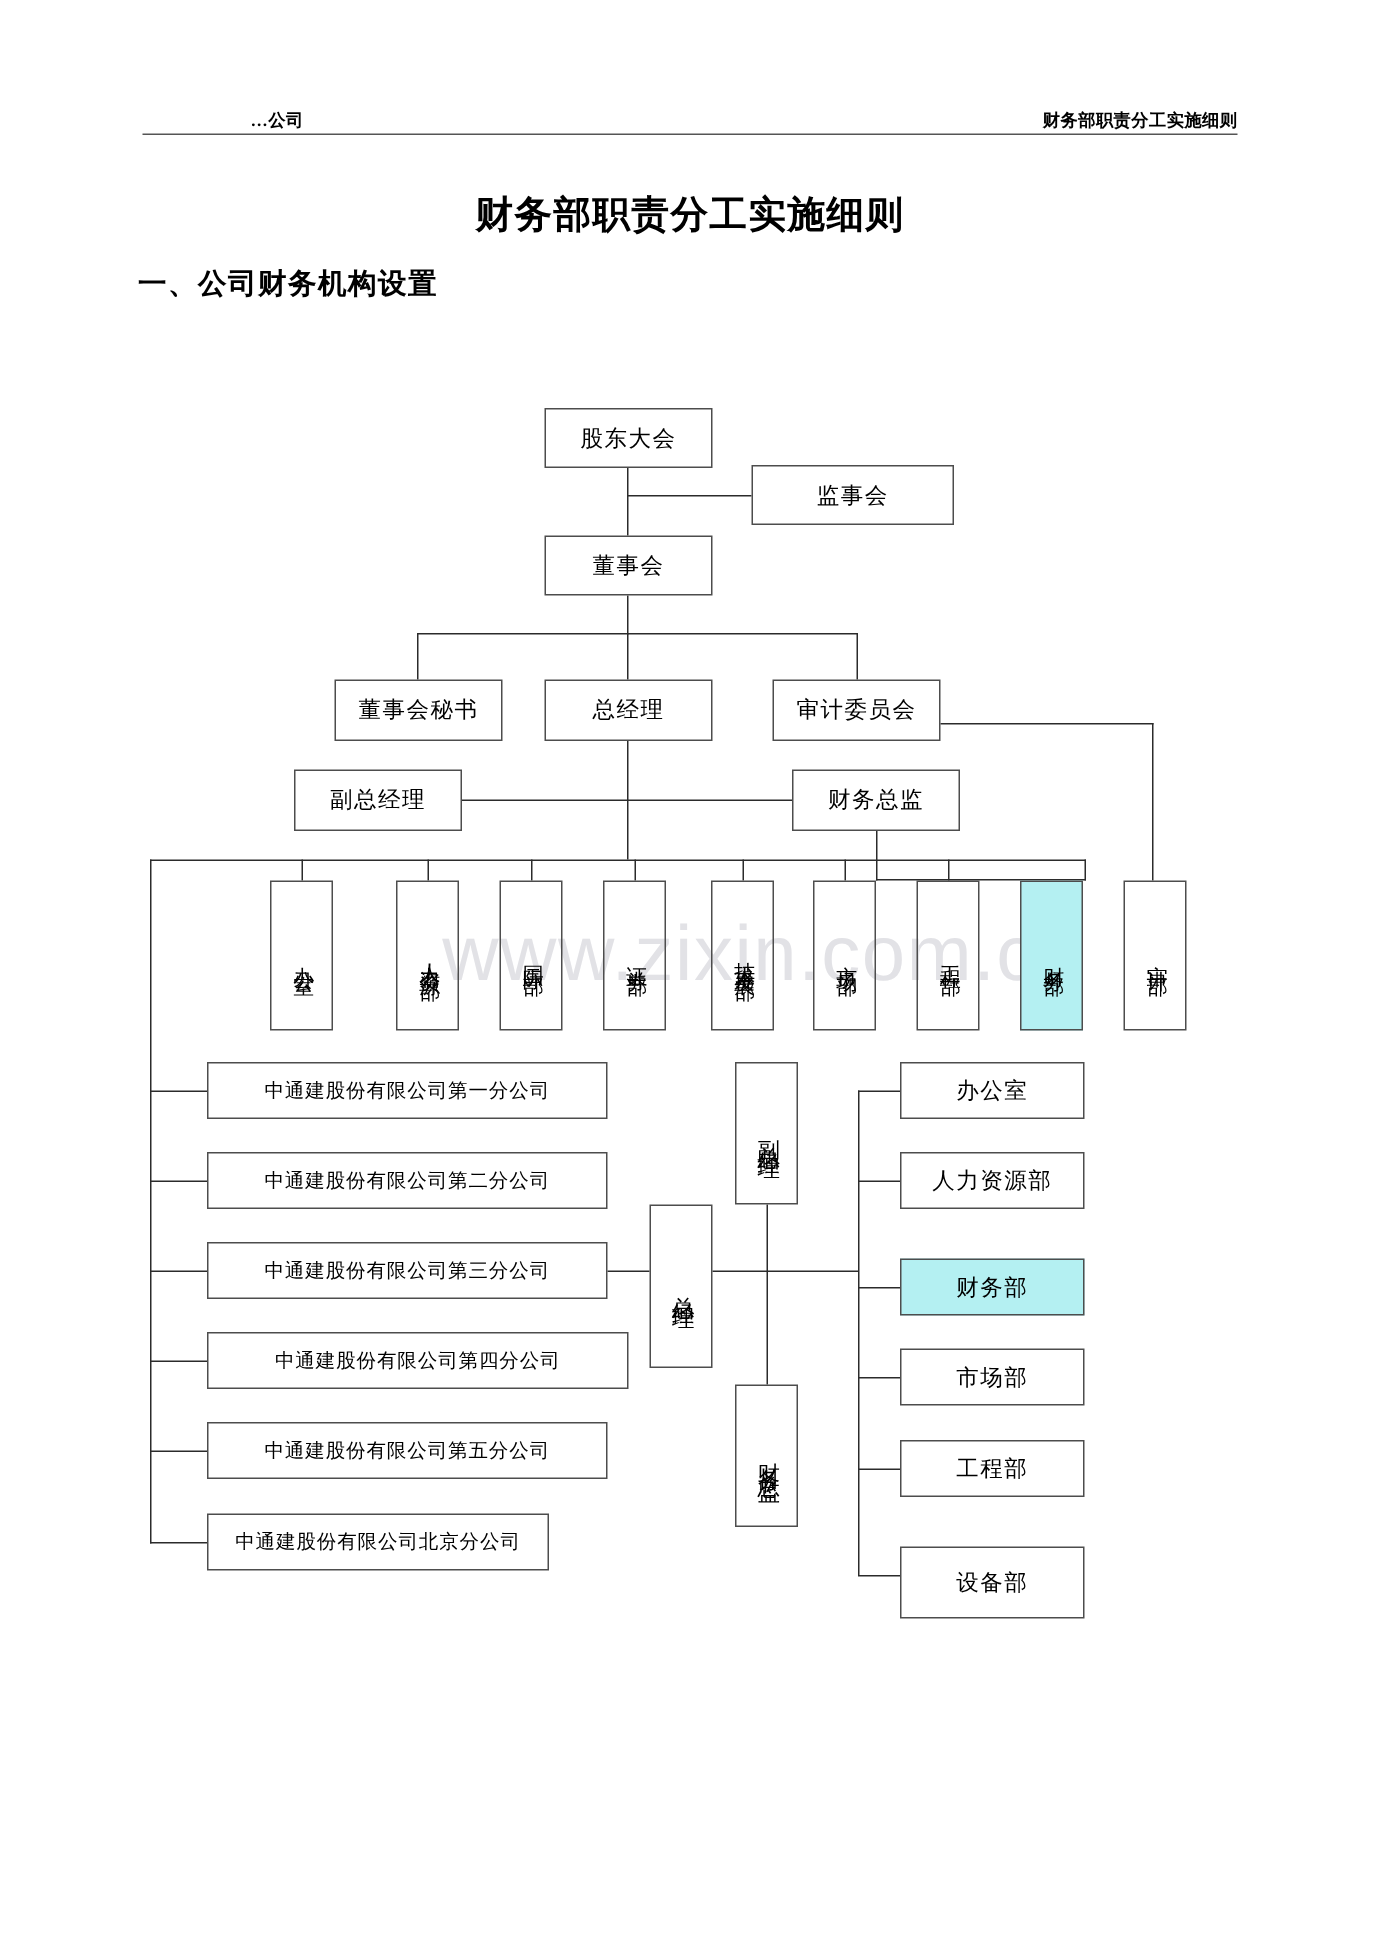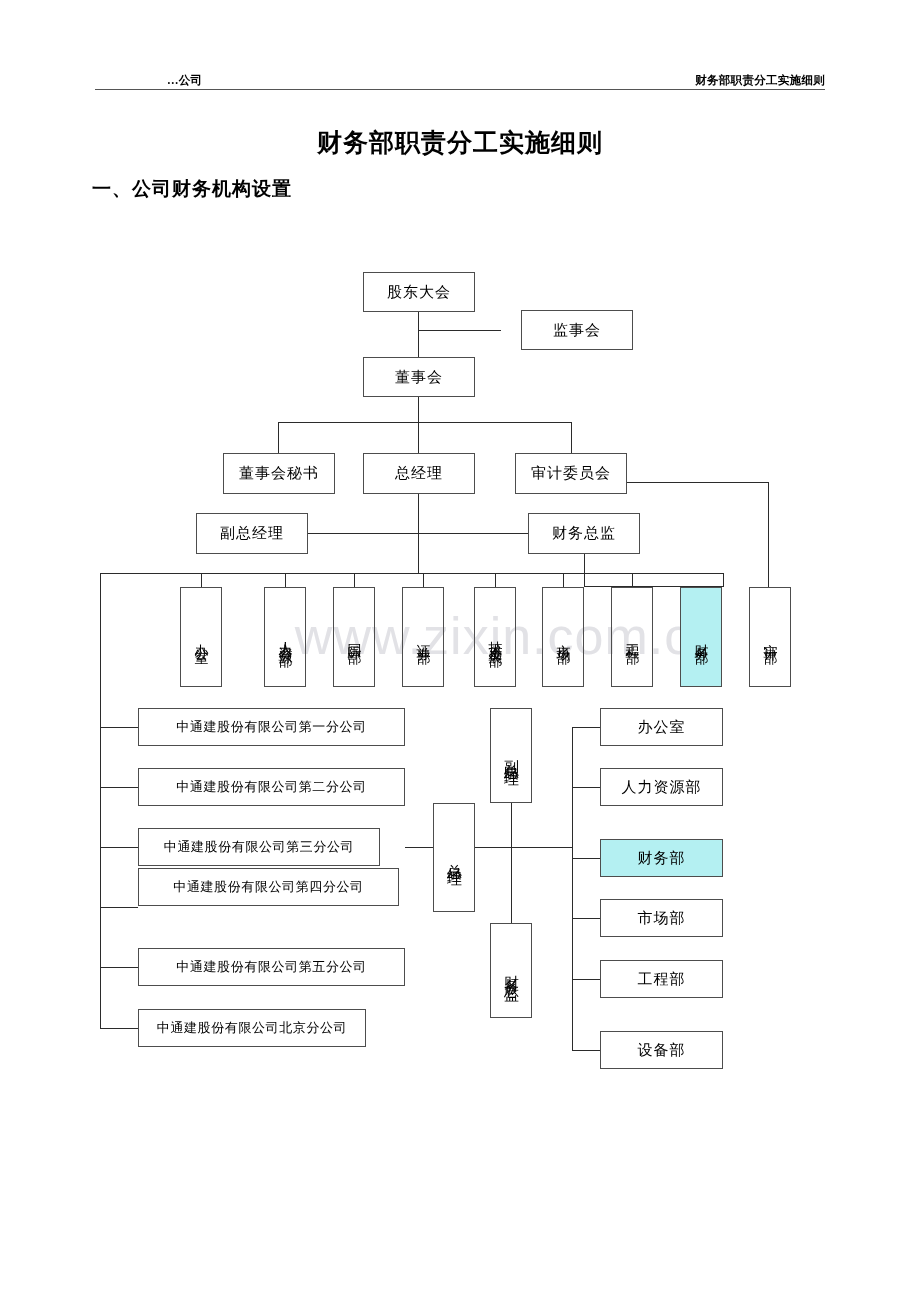--- a/index.html
+++ b/index.html
@@ -142,21 +142,21 @@
   <div class="hdr-rule"></div>
 
   <div class="doc-title">财务部职责分工实施细则</div>
   <div class="sec-heading">一、公司财务机构设置</div>
 
   <div class="watermark">www.zixin.com.cn</div>
 
   <div class="chart">
 
     <div class="bx" style="left:363px;top:272px;width:112px;height:40px;">股东大会</div>
-    <div class="bx" style="left:501px;top:310px;width:112px;height:40px;margin-left:20px;">监事会</div>
+    <div class="bx" style="left:501px;top:310px;width:135px;height:40px;">监事会</div>
     <div class="bx" style="left:363px;top:357px;width:112px;height:40px;">董事会</div>
 
     <div class="ln lnv" style="left:418px;top:312px;height:45px;"></div>
 
     <div class="ln lnh" style="left:418px;top:330px;width:83px;"></div>
 
     <div class="ln lnv" style="left:418px;top:397px;height:26px;"></div>
     <div class="ln lnh" style="left:278px;top:422px;width:294px;"></div>
     <div class="ln lnv" style="left:278px;top:422px;height:31px;"></div>
     <div class="ln lnv" style="left:418px;top:422px;height:31px;"></div>
@@ -201,22 +201,22 @@
     <div class="ln lnv" style="left:100px;top:573px;height:456px;"></div>
     <div class="ln lnh" style="left:100px;top:727px;width:38px;"></div>
     <div class="ln lnh" style="left:100px;top:787px;width:38px;"></div>
     <div class="ln lnh" style="left:100px;top:847px;width:38px;"></div>
     <div class="ln lnh" style="left:100px;top:907px;width:38px;"></div>
     <div class="ln lnh" style="left:100px;top:967px;width:38px;"></div>
     <div class="ln lnh" style="left:100px;top:1028px;width:38px;"></div>
 
     <div class="bx branch" style="left:138px;top:708px;width:267px;height:38px;">中通建股份有限公司第一分公司</div>
     <div class="bx branch" style="left:138px;top:768px;width:267px;height:38px;">中通建股份有限公司第二分公司</div>
-    <div class="bx branch" style="left:138px;top:828px;width:242px;height:38px;text-align:center;">中通建股份有限公司第三分公司</div>
-    <div class="bx branch" style="left:138px;top:868px;width:261px;height:38px;">中通建股份有限公司第四分公司</div>
+    <div class="bx branch" style="left:138px;top:828px;width:267px;height:38px;text-align:center;">中通建股份有限公司第三分公司</div>
+    <div class="bx branch" style="left:138px;top:888px;width:281px;height:38px;">中通建股份有限公司第四分公司</div>
     <div class="bx branch" style="left:138px;top:948px;width:267px;height:38px;">中通建股份有限公司第五分公司</div>
     <div class="bx branch" style="left:138px;top:1009px;width:228px;height:38px;">中通建股份有限公司北京分公司</div>
 
     <div class="ln lnh" style="left:405px;top:847px;width:28px;"></div>
     <div class="bx vert2" style="left:433px;top:803px;width:42px;height:109px;">总经理</div>
     <div class="bx vert2" style="left:490px;top:708px;width:42px;height:95px;">副总经理</div>
     <div class="bx vert2" style="left:490px;top:923px;width:42px;height:95px;">财务总监</div>
 
     <div class="ln lnh" style="left:475px;top:847px;width:97px;"></div>
     <div class="ln lnv" style="left:511px;top:803px;height:120px;"></div>
@@ -227,17 +227,17 @@
     <div class="ln lnh" style="left:572px;top:858px;width:28px;"></div>
     <div class="ln lnh" style="left:572px;top:918px;width:28px;"></div>
     <div class="ln lnh" style="left:572px;top:979px;width:28px;"></div>
     <div class="ln lnh" style="left:572px;top:1050px;width:28px;"></div>
 
     <div class="bx" style="left:600px;top:708px;width:123px;height:38px;">办公室</div>
     <div class="bx" style="left:600px;top:768px;width:123px;height:38px;">人力资源部</div>
     <div class="bx filled" style="left:600px;top:839px;width:123px;height:38px;">财务部</div>
     <div class="bx" style="left:600px;top:899px;width:123px;height:38px;">市场部</div>
     <div class="bx" style="left:600px;top:960px;width:123px;height:38px;">工程部</div>
-    <div class="bx" style="left:600px;top:1031px;width:123px;height:38px;">设备部</div>
+    <div class="bx" style="left:600px;top:1031px;width:123px;height:48px;">设备部</div>
   </div>
 
 
 </div>
 
 </body></html>

